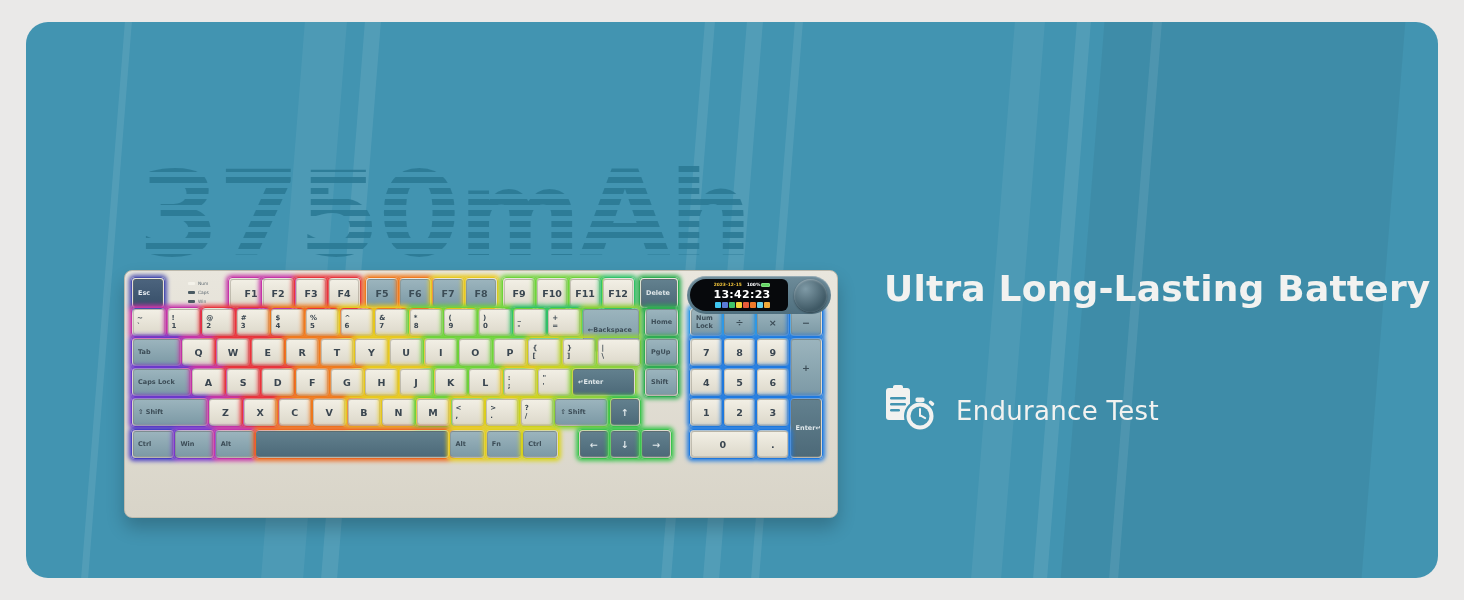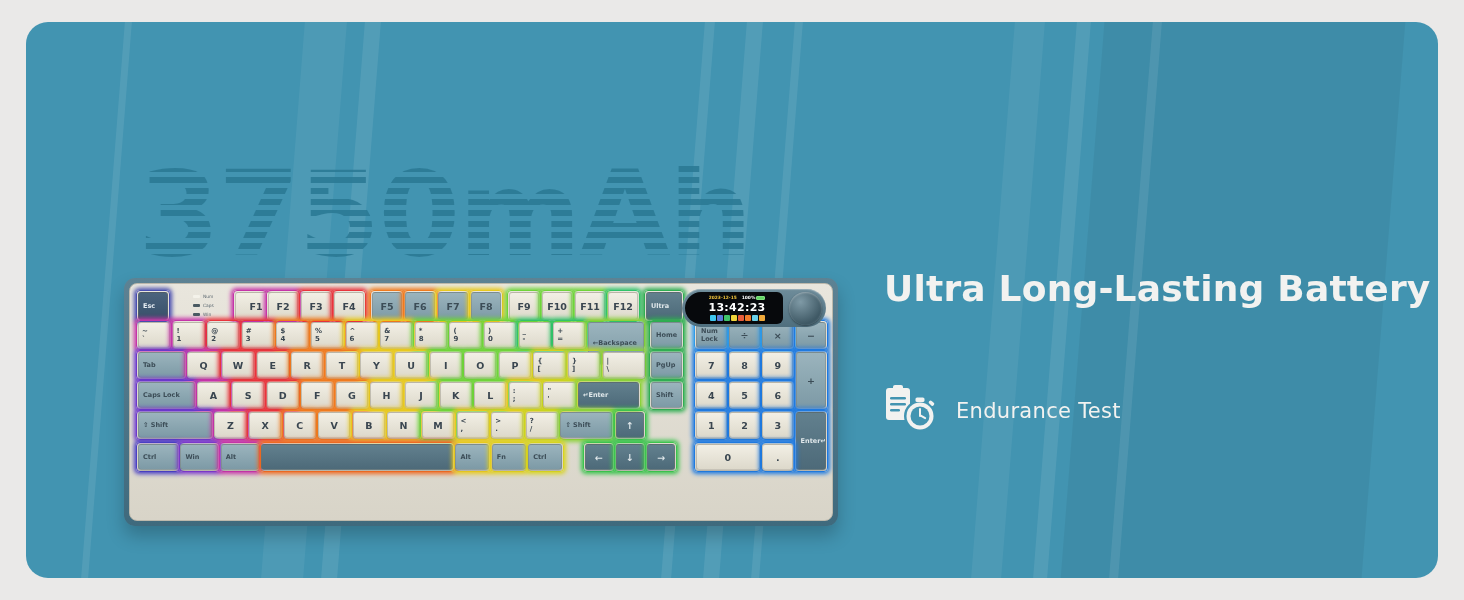--- a/index.html
+++ b/index.html
@@ -45,33 +45,32 @@
 
   
   .copy{ position:absolute; left:858px; top:246px; width:560px; }
   .headline{
     font-size:36px; font-weight:bold; color:#f2f2f0;
     letter-spacing:.2px; white-space:nowrap;
   }
   .endurance{
     display:flex; align-items:center; gap:16px; margin-top:76px;
   }
-  .endurance .label{ font-size:21px; color:#f2f2f0; letter-spacing:.3px; }
+  .endurance .label{ font-size:26px; color:#f2f2f0; letter-spacing:.3px; }
   .bars{ margin-top:30px; }
   .bar-row{ display:flex; align-items:center; height:34px; }
   .bar-name{ width:125px; font-size:20px; color:#eef0ef; letter-spacing:.2px; }
   .bar-track{ height:9px; border-radius:6px; background:#e9e9e5; }
   .bar-val{ font-size:21px; font-weight:bold; color:#ffffff; margin-left:16px; letter-spacing:.2px; }
 
   
   .kb{
-    position:absolute; left:98px; top:256px; width:714px; height:248px;
+    position:absolute; left:98px; top:248px; width:714px; height:248px;
     background:linear-gradient(#5d8293,#3f6a7d);
     border-radius:11px;
-    padding:5px;
     box-shadow:0 10px 18px rgba(0,0,0,.22);
   }
   .kb-plate{
     position:relative; width:100%; height:100%;
     background:linear-gradient(#e9e6dd,#d8d4c8);
     border-radius:8px;
     border:1px solid #bdb9ac;
   }
   .kb-inner{ position:absolute; inset:0; }
 
@@ -199,21 +198,21 @@
             </div>
             <div class="glow" style="left: 443.4px; top: 6.4px; width: 33.2px; height: 31.2px; box-shadow: rgb(111, 212, 58) 0px 0px 4px 1.4px; border: 1.4px solid rgb(111, 212, 58);"></div>
             <div class="key" style="left: 445px; top: 8px; width: 30px; height: 28px;">
               <span class="big">F11</span>
             </div>
             <div class="glow" style="left: 476.4px; top: 6.4px; width: 33.2px; height: 31.2px; box-shadow: rgb(49, 195, 106) 0px 0px 4px 1.4px; border: 1.4px solid rgb(49, 195, 106);"></div>
             <div class="key" style="left: 478px; top: 8px; width: 30px; height: 28px;">
               <span class="big">F12</span>
             </div>
             <div class="glow" style="left: 514.4px; top: 6.4px; width: 39.2px; height: 31.2px; box-shadow: rgb(47, 174, 82) 0px 0px 4px 1.4px; border: 1.4px solid rgb(47, 174, 82);"></div>
-            <div class="key dark left" style="left: 516px; top: 8px; width: 36px; height: 28px;">Ultra</div>
+            <div class="key dark left" style="left: 516px; top: 8px; width: 36px; height: 28px;">Delete</div>
             <div class="glow" style="left: 6.4px; top: 36.4px; width: 35.4px; height: 29.2px; box-shadow: rgb(197, 52, 168) 0px 0px 4px 1.4px; border: 1.4px solid rgb(197, 52, 168);"></div>
             <div class="key" style="left: 8px; top: 38px; width: 32.2px; height: 26px;">
               <span class="stack">
                 <span>~</span>
                 <span>`</span>
               </span>
             </div>
             <div class="glow" style="left: 41px; top: 36.4px; width: 35.4px; height: 29.2px; box-shadow: rgb(197, 52, 168) 0px 0px 4px 1.4px; border: 1.4px solid rgb(197, 52, 168);"></div>
             <div class="key" style="left: 42.6px; top: 38px; width: 32.2px; height: 26px;">
               <span class="stack">

